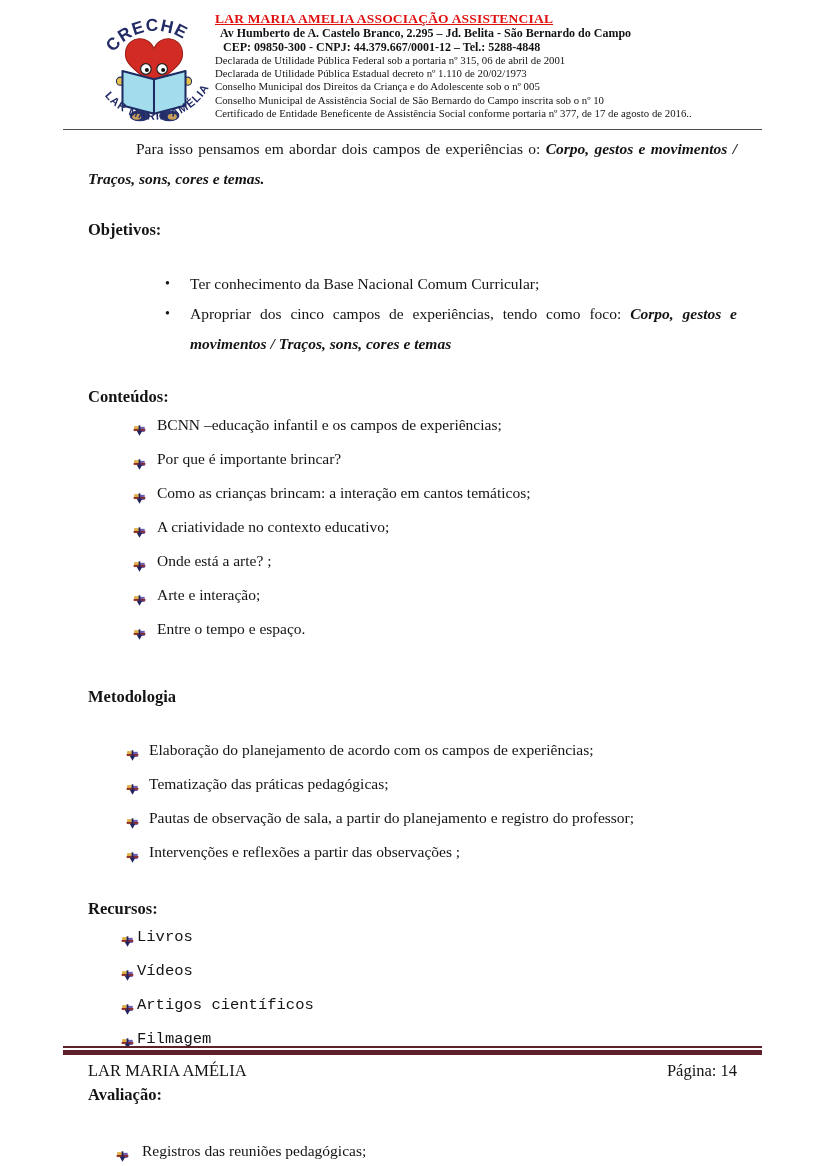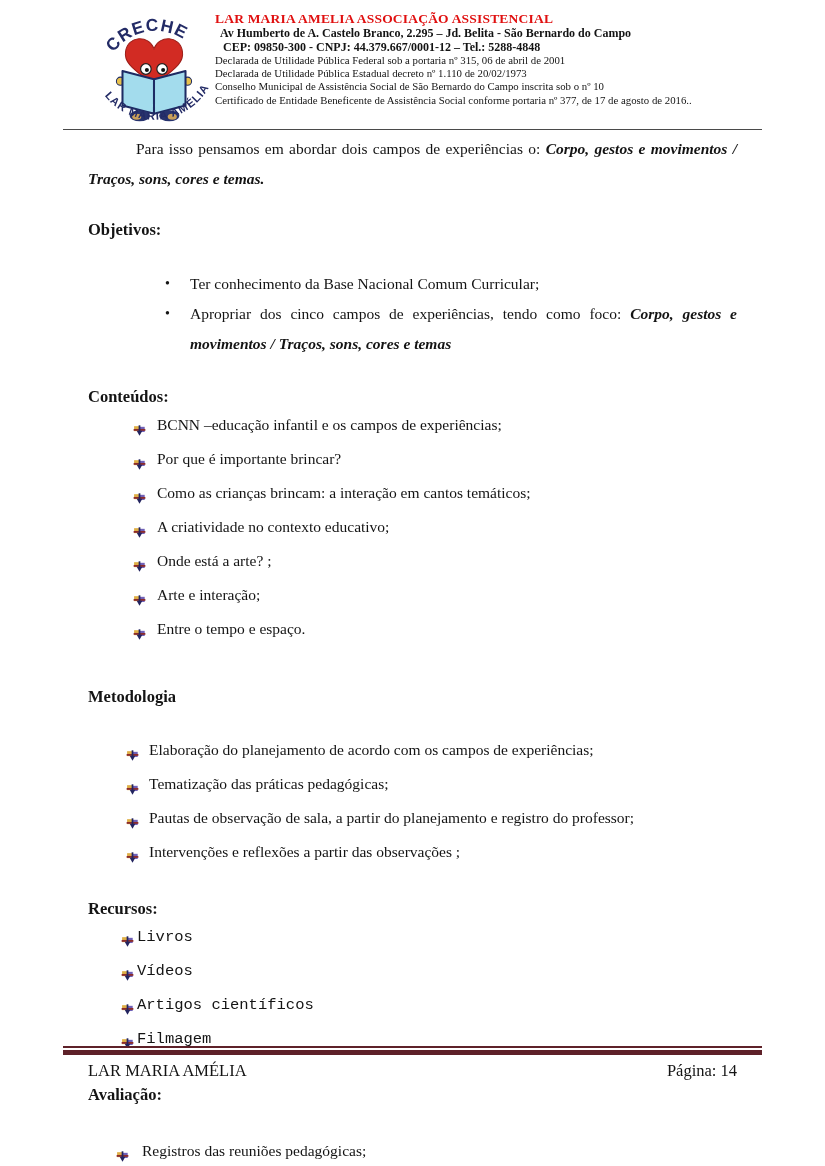--- a/index.html
+++ b/index.html
@@ -10,21 +10,21 @@
     margin:0 auto;
     background:#ffffff;
     overflow:hidden;
     font-family:"Liberation Serif", serif;
     color:#141414;
   }
   
   .letterhead { position:relative; height:129px; }
   .logo-box { position:absolute; left:92px; top:12px; width:124px; height:114px; }
   .h-text { margin-left:215px; padding-top:11px; }
-  .h-org  { font-size:13.5px; font-weight:bold; color:#e01010; line-height:15px; letter-spacing:.2px; }
+  .h-org  { font-size:13.5px; font-weight:bold; color:#e01010; line-height:15px; letter-spacing:.2px;text-decoration:underline; }
   .h-addr { font-size:12px;  font-weight:bold; line-height:14px; padding-left:5px; }
   .h-cep  { font-size:12px;  font-weight:bold; line-height:14px; padding-left:8px; }
   .h-cred { font-size:10.8px; line-height:13.2px; }
   .hdr-divider { border:0; border-top:1.6px solid #4a4a4a; margin:0 63px; }
   
   .content { margin:0 88px; }
   .intro { margin-top:4px; font-size:15.5px; line-height:30px; text-align:justify; text-indent:48px; }
   .bi { font-weight:bold; font-style:italic; }
   h2.sec { font-size:16.5px; font-weight:bold; line-height:22px; }
   .mt-obj-h { margin-top:25px; }
@@ -99,20 +99,21 @@
           <textPath href="#arcBot" startOffset="6%">LAR MARIA AMÉLIA</textPath>
         </text>
       </svg>
     </div>
     <div class="h-text">
       <div class="h-org">LAR MARIA AMELIA ASSOCIAÇÃO ASSISTENCIAL</div>
       <div class="h-addr">Av Humberto de A. Castelo Branco, 2.295 – Jd. Belita - São Bernardo do Campo</div>
       <div class="h-cep">CEP: 09850-300 - CNPJ: 44.379.667/0001-12 – Tel.: 5288-4848</div>
       <div class="h-cred">Declarada de Utilidade Pública Federal sob a portaria nº 315, 06 de abril de 2001</div>
       <div class="h-cred">Declarada de Utilidade Pública Estadual decreto nº 1.110 de 20/02/1973</div>
+      <div class="h-cred">Conselho Municipal dos Direitos da Criança e do Adolescente sob o nº 005</div>
       <div class="h-cred">Conselho Municipal de Assistência Social de São Bernardo do Campo inscrita sob o nº 10</div>
       <div class="h-cred">Certificado de Entidade Beneficente de Assistência Social conforme portaria nº 377, de 17 de agosto de 2016..</div>
     </div>
   </div>
   <hr class="hdr-divider">
 
   <div class="content">
 
     <p class="intro"><span>Para isso pensamos em abordar dois campos de experiências o: </span><span class="bi">Corpo, gestos e movimentos /  Traços, sons, cores e temas.</span></p>
 

